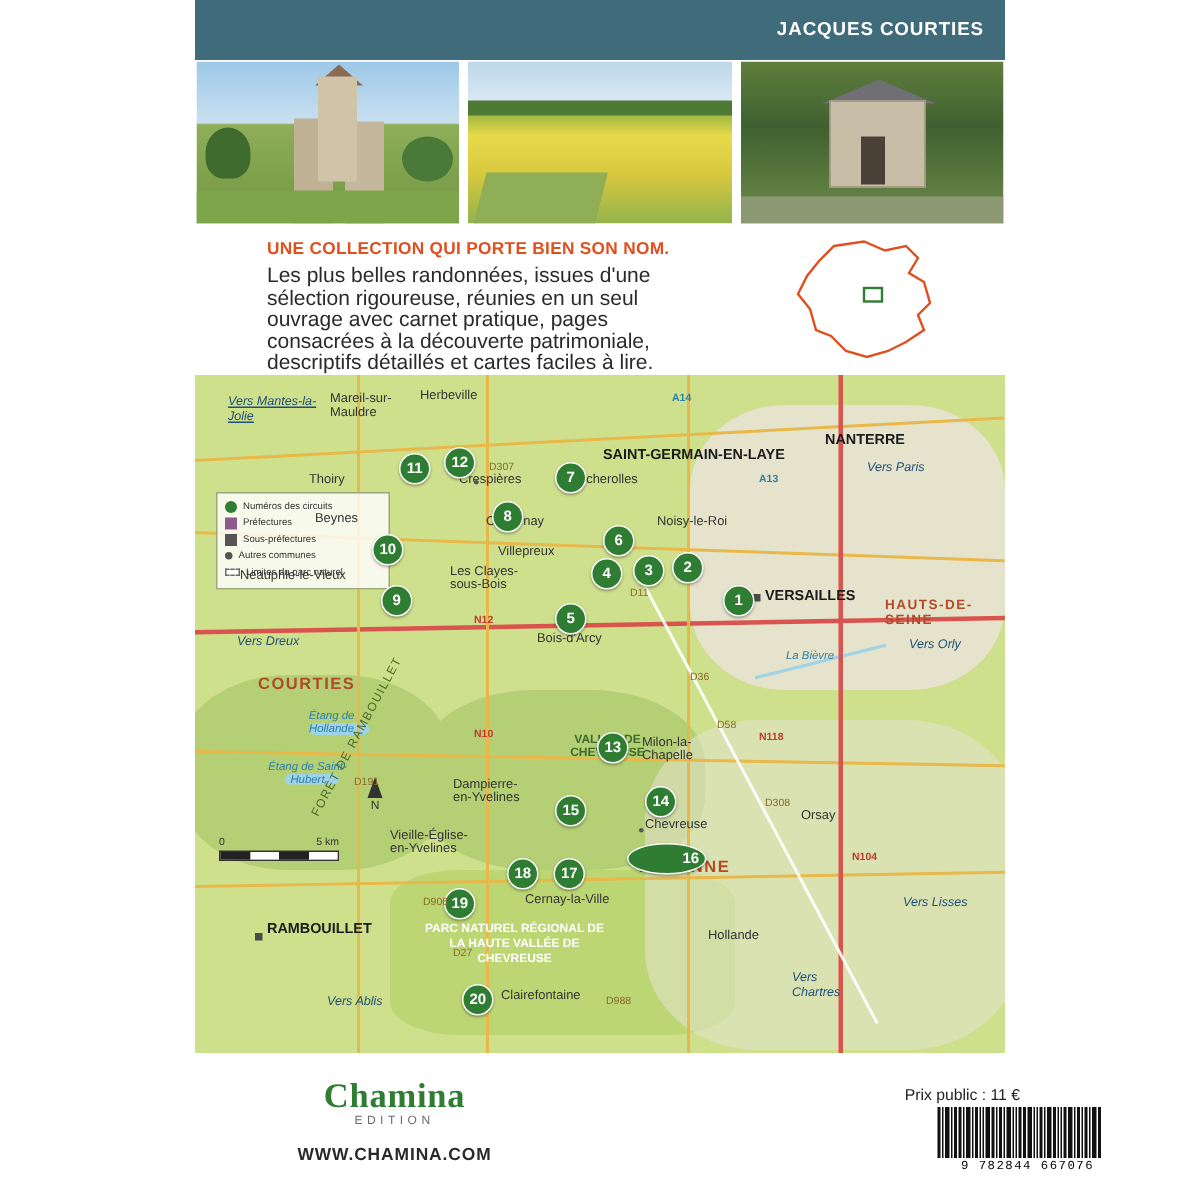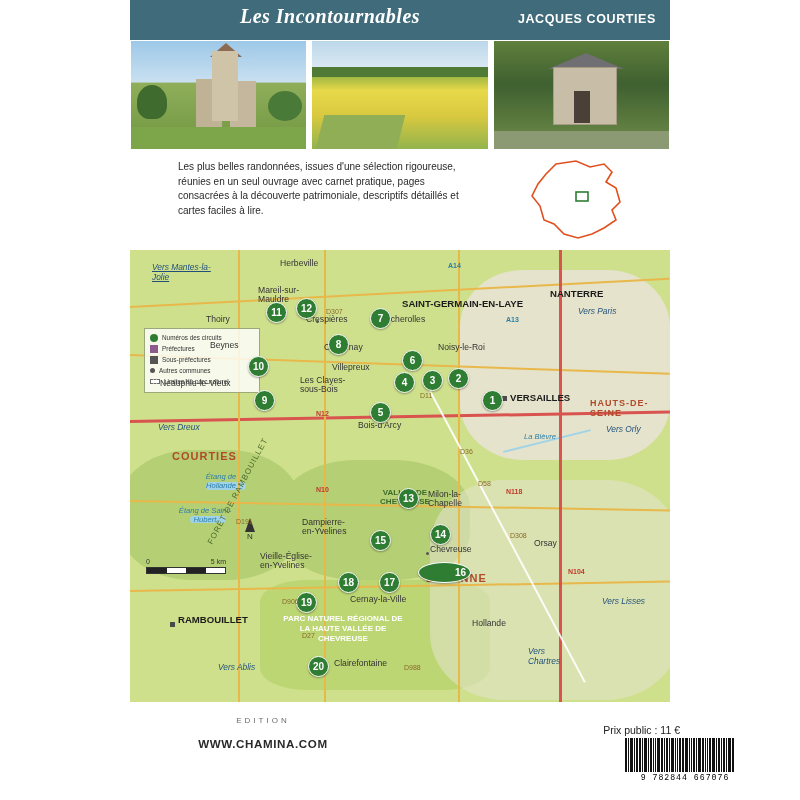--- a/index.html
+++ b/index.html
@@ -32,21 +32,21 @@
   .p3{background:linear-gradient(#5f7f3c 0%,#3f6030 40%,#6f8d49 100%);}
   .p3 .hut{position:absolute;left:34%;top:26px;width:62px;height:56px;background:#c8bda6;border:1px solid #a79b83;}
   .p3 .hutroof{position:absolute;left:31%;top:12px;width:0;height:0;border-left:38px solid transparent;
     border-right:38px solid transparent;border-bottom:16px solid #6f6f74;}
   .p3 .door{position:absolute;left:46%;top:50px;width:16px;height:32px;background:#4a4038;}
   .p3 .water{position:absolute;left:0;bottom:0;width:100%;height:18px;background:#8c9a74;}
 
   
   .intro{position:absolute;left:178px;top:160px;width:300px;}
   .intro h2{margin:0 0 4px 0;font-size:11.5px;font-weight:bold;color:#e04f1e;letter-spacing:.2px;}
-  .intro p{margin:0;font-size:10px;line-height:14.6px;color:#2a2a2a;}
+  .intro p{margin:0;font-size:14px;line-height:14.6px;color:#2a2a2a;}
 
   
   .france{position:absolute;left:520px;top:158px;width:120px;height:86px;}
   .france svg{width:100%;height:100%;}
 
   
   .map{position:absolute;left:130px;top:250px;width:540px;height:452px;background:#cfe08d;overflow:hidden;}
   .map .forest{position:absolute;background:#b5cf74;border-radius:40%;}
   .map .urban{position:absolute;background:#e6e3cf;border-radius:30%;opacity:.95;}
   .map .parc{position:absolute;background:#b9d46f;opacity:.85;}
@@ -88,21 +88,20 @@
   .barcode .bars{display:flex;height:34px;gap:1px;align-items:flex-end;}
   .barcode .bars i{display:block;background:#111;height:100%;}
   .barcode .num{font-size:8.2px;letter-spacing:1px;text-align:center;margin-top:1px;font-family:"Liberation Mono",monospace;}
 </style>
 </head>
 <body>
 
 <div class="page">
 
   <div class="header">
-    <div class="header-title">Les Incontournables</div>
     <div class="header-author">JACQUES COURTIES</div>
   </div>
 
   <div class="photos">
     <div class="photo p1">
       <div class="tree"></div>
       <div class="roof"></div>
       <div class="church"></div>
       <div class="tree2"></div>
       <div class="grass"></div>
@@ -113,20 +112,21 @@
     </div>
     <div class="photo p3">
       <div class="hutroof"></div>
       <div class="hut"></div>
       <div class="door"></div>
       <div class="water"></div>
     </div>
   </div>
 
   <div class="intro">
+    <h2>UNE COLLECTION QUI PORTE BIEN SON NOM.</h2>
     <p>Les plus belles randonnées, issues d'une sélection rigoureuse, réunies en un seul ouvrage avec carnet pratique, pages consacrées à la découverte patrimoniale, descriptifs détaillés et cartes faciles à lire.</p>
   </div>
 
   <div class="france">
     <svg viewBox="0 0 120 86">
       <path d="M36 6 L56 3 L70 9 L84 6 L92 14 L86 24 L96 30 L100 44 L92 52 L96 62 L84 70 L72 76 L58 80 L44 76 L34 66 L24 62 L20 48 L12 38 L18 26 L26 16 Z" fill="none" stroke="#e04f1e" stroke-width="1.6"></path>
       <rect x="56" y="34" width="12" height="9" fill="none" stroke="#2f7d32" stroke-width="1.6"></rect>
     </svg>
   </div>
 
@@ -205,21 +205,21 @@
 
     <div class="city vers" style="left:22px;top:12px;width:70px;text-decoration:underline;">Vers Mantes-la-Jolie</div>
     <div class="city vers" style="left:448px;top:56px;width:46px;">Vers Paris</div>
     <div class="city vers" style="left:28px;top:172px;width:44px;">Vers Dreux</div>
     <div class="city vers" style="left:476px;top:174px;width:44px;">Vers Orly</div>
     <div class="city vers" style="left:472px;top:346px;width:46px;">Vers Lisses</div>
     <div class="city vers" style="left:398px;top:396px;width:50px;">Vers Chartres</div>
     <div class="city vers" style="left:88px;top:412px;width:40px;">Vers Ablis</div>
 
     <div class="city" style="left:150px;top:8px;text-align:center;">Herbeville</div>
-    <div class="city" style="left:90px;top:36px;width:54px;line-height:9px;margin-left:38px;">Mareil-sur-Mauldre</div>
+    <div class="city" style="left:90px;top:11px;width:54px;line-height:9px;">Mareil-sur-Mauldre</div>
     <div class="city big" style="left:272px;top:48px;">SAINT-GERMAIN-EN-LAYE</div>
     <div class="city big" style="left:420px;top:38px;">NANTERRE</div>
     <div class="city" style="left:76px;top:64px;">Thoiry</div>
     <div class="city" style="left:176px;top:64px;">Crespières</div>
     <div class="city" style="left:246px;top:64px;">Feucherolles</div>
     <div class="city" style="left:80px;top:90px;">Beynes</div>
     <div class="city" style="left:194px;top:92px;">Chavenay</div>
     <div class="city" style="left:308px;top:92px;">Noisy-le-Roi</div>
     <div class="city" style="left:202px;top:112px;">Villepreux</div>
     <div class="city" style="left:30px;top:128px;">Neauphle-le-Vieux</div>
@@ -250,21 +250,21 @@
     <div class="badge" style="left:240px;top:58px;">7</div>
     <div class="badge" style="left:198px;top:84px;">8</div>
     <div class="badge" style="left:124px;top:140px;">9</div>
     <div class="badge" style="left:118px;top:106px;">10</div>
     <div class="badge" style="left:136px;top:52px;">11</div>
     <div class="badge" style="left:166px;top:48px;">12</div>
     <div class="badge" style="left:268px;top:238px;">13</div>
     <div class="badge" style="left:300px;top:274px;">14</div>
     <div class="badge" style="left:240px;top:280px;">15</div>
     <div class="badge" style="left:288px;top:312px;padding-left:32px;">16</div>
-    <div class="badge" style="left:249px;top:322px;">17</div>
+    <div class="badge" style="left:239px;top:322px;">17</div>
     <div class="badge" style="left:208px;top:322px;">18</div>
     <div class="badge" style="left:166px;top:342px;">19</div>
     <div class="badge" style="left:178px;top:406px;">20</div>
 
     <div class="city" style="left:318px;top:12px;font-size:7px;color:#2e7fa8;font-weight:bold;">A14</div>
     <div class="city" style="left:376px;top:66px;font-size:7px;color:#2e7fa8;font-weight:bold;">A13</div>
     <div class="city" style="left:186px;top:160px;font-size:7px;color:#c0392b;font-weight:bold;">N12</div>
     <div class="city" style="left:186px;top:236px;font-size:7px;color:#c0392b;font-weight:bold;">N10</div>
     <div class="city" style="left:376px;top:238px;font-size:7px;color:#c0392b;font-weight:bold;">N118</div>
     <div class="city" style="left:438px;top:318px;font-size:7px;color:#c0392b;font-weight:bold;">N104</div>
@@ -274,20 +274,21 @@
     <div class="city" style="left:330px;top:198px;font-size:7px;color:#8a6a2a;">D36</div>
     <div class="city" style="left:348px;top:230px;font-size:7px;color:#8a6a2a;">D58</div>
     <div class="city" style="left:152px;top:348px;font-size:7px;color:#8a6a2a;">D906</div>
     <div class="city" style="left:172px;top:382px;font-size:7px;color:#8a6a2a;">D27</div>
     <div class="city" style="left:274px;top:414px;font-size:7px;color:#8a6a2a;">D988</div>
     <div class="city" style="left:380px;top:282px;font-size:7px;color:#8a6a2a;">D308</div>
   </div>
 
   <div class="footer">
     <div class="logo">
+      <div class="mark">Chamina</div>
       <div class="sub">EDITION</div>
       <div class="url">WWW.CHAMINA.COM</div>
     </div>
     <div class="price">Prix public : 11 €</div>
     <div class="barcode">
       <div class="bars">
         <i style="width:2px"></i>
           <i style="width:1px"></i>
           <i style="width:3px"></i>
           <i style="width:1px"></i>

